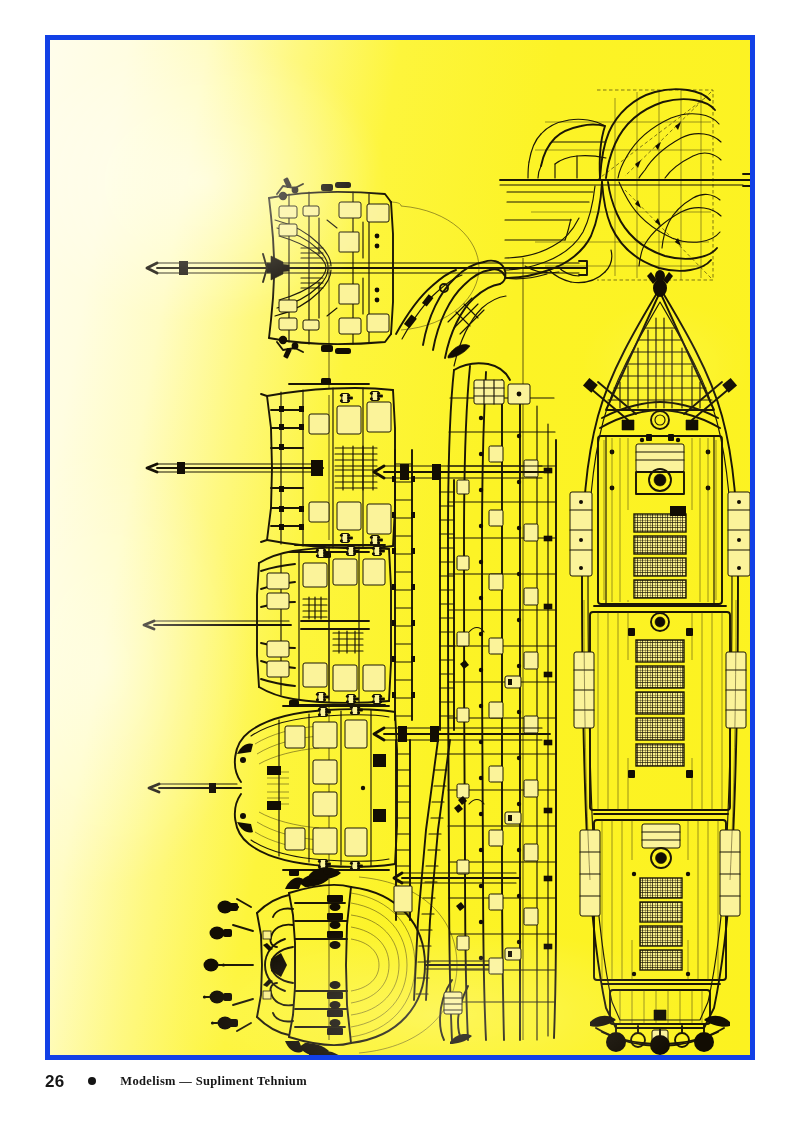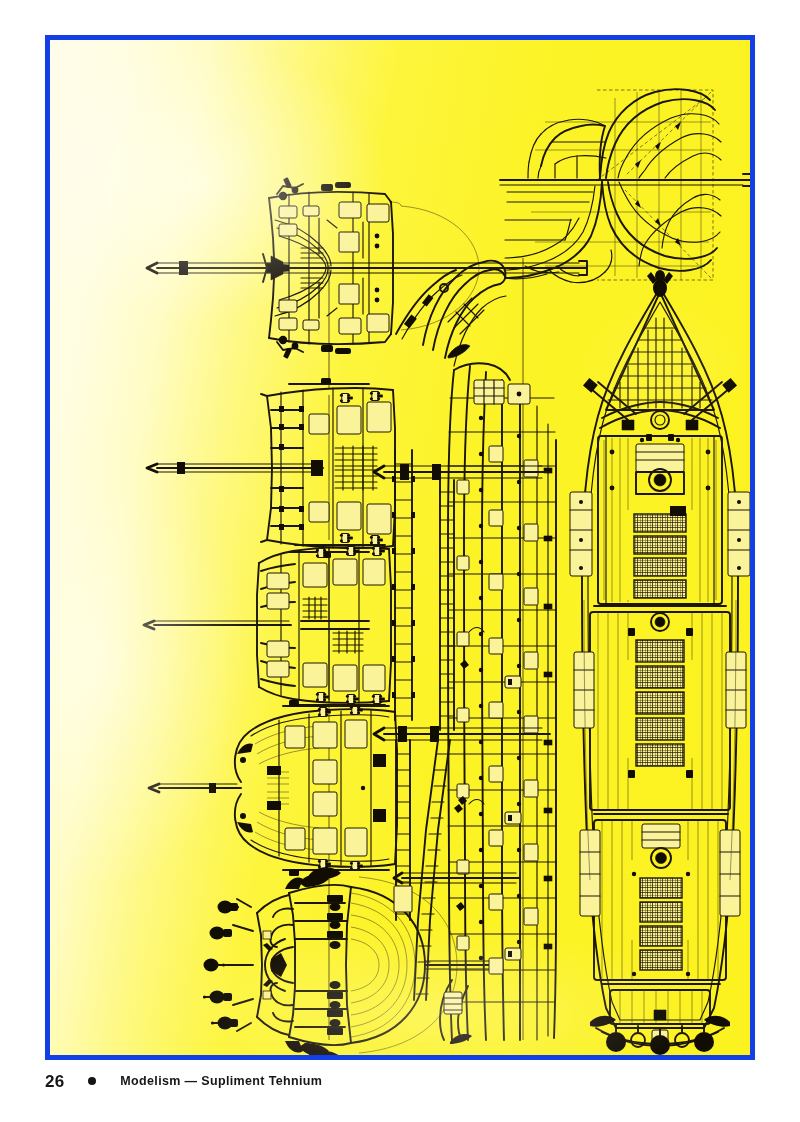--- a/index.html
+++ b/index.html
@@ -48,21 +48,21 @@
   #footer{
     position:absolute;left:45px;top:1068px;width:710px;height:26px;
     display:flex;align-items:center;gap:24px;
     font-size:13.5px;font-weight:bold;color:#161616;
     letter-spacing:.2px;
   }
   #footer .pgnum{font-size:17px;font-weight:bold;line-height:1;}
   #footer .bullet{
     width:8px;height:8px;border-radius:50%;background:#141414;display:inline-block;
   }
-  #footer .ftext{font-size:12.5px;font-weight:bold;letter-spacing:.35px;}
+  #footer .ftext{font-size:12.5px;font-weight:bold;letter-spacing:.35px;font-family:Liberation Serif, serif;}
   .nosel{user-select:none;}
 </style>
 </head>
 <body>
 
 <div id="page">
 
   <div id="frame">
     <div id="frame-inner"></div>
 

